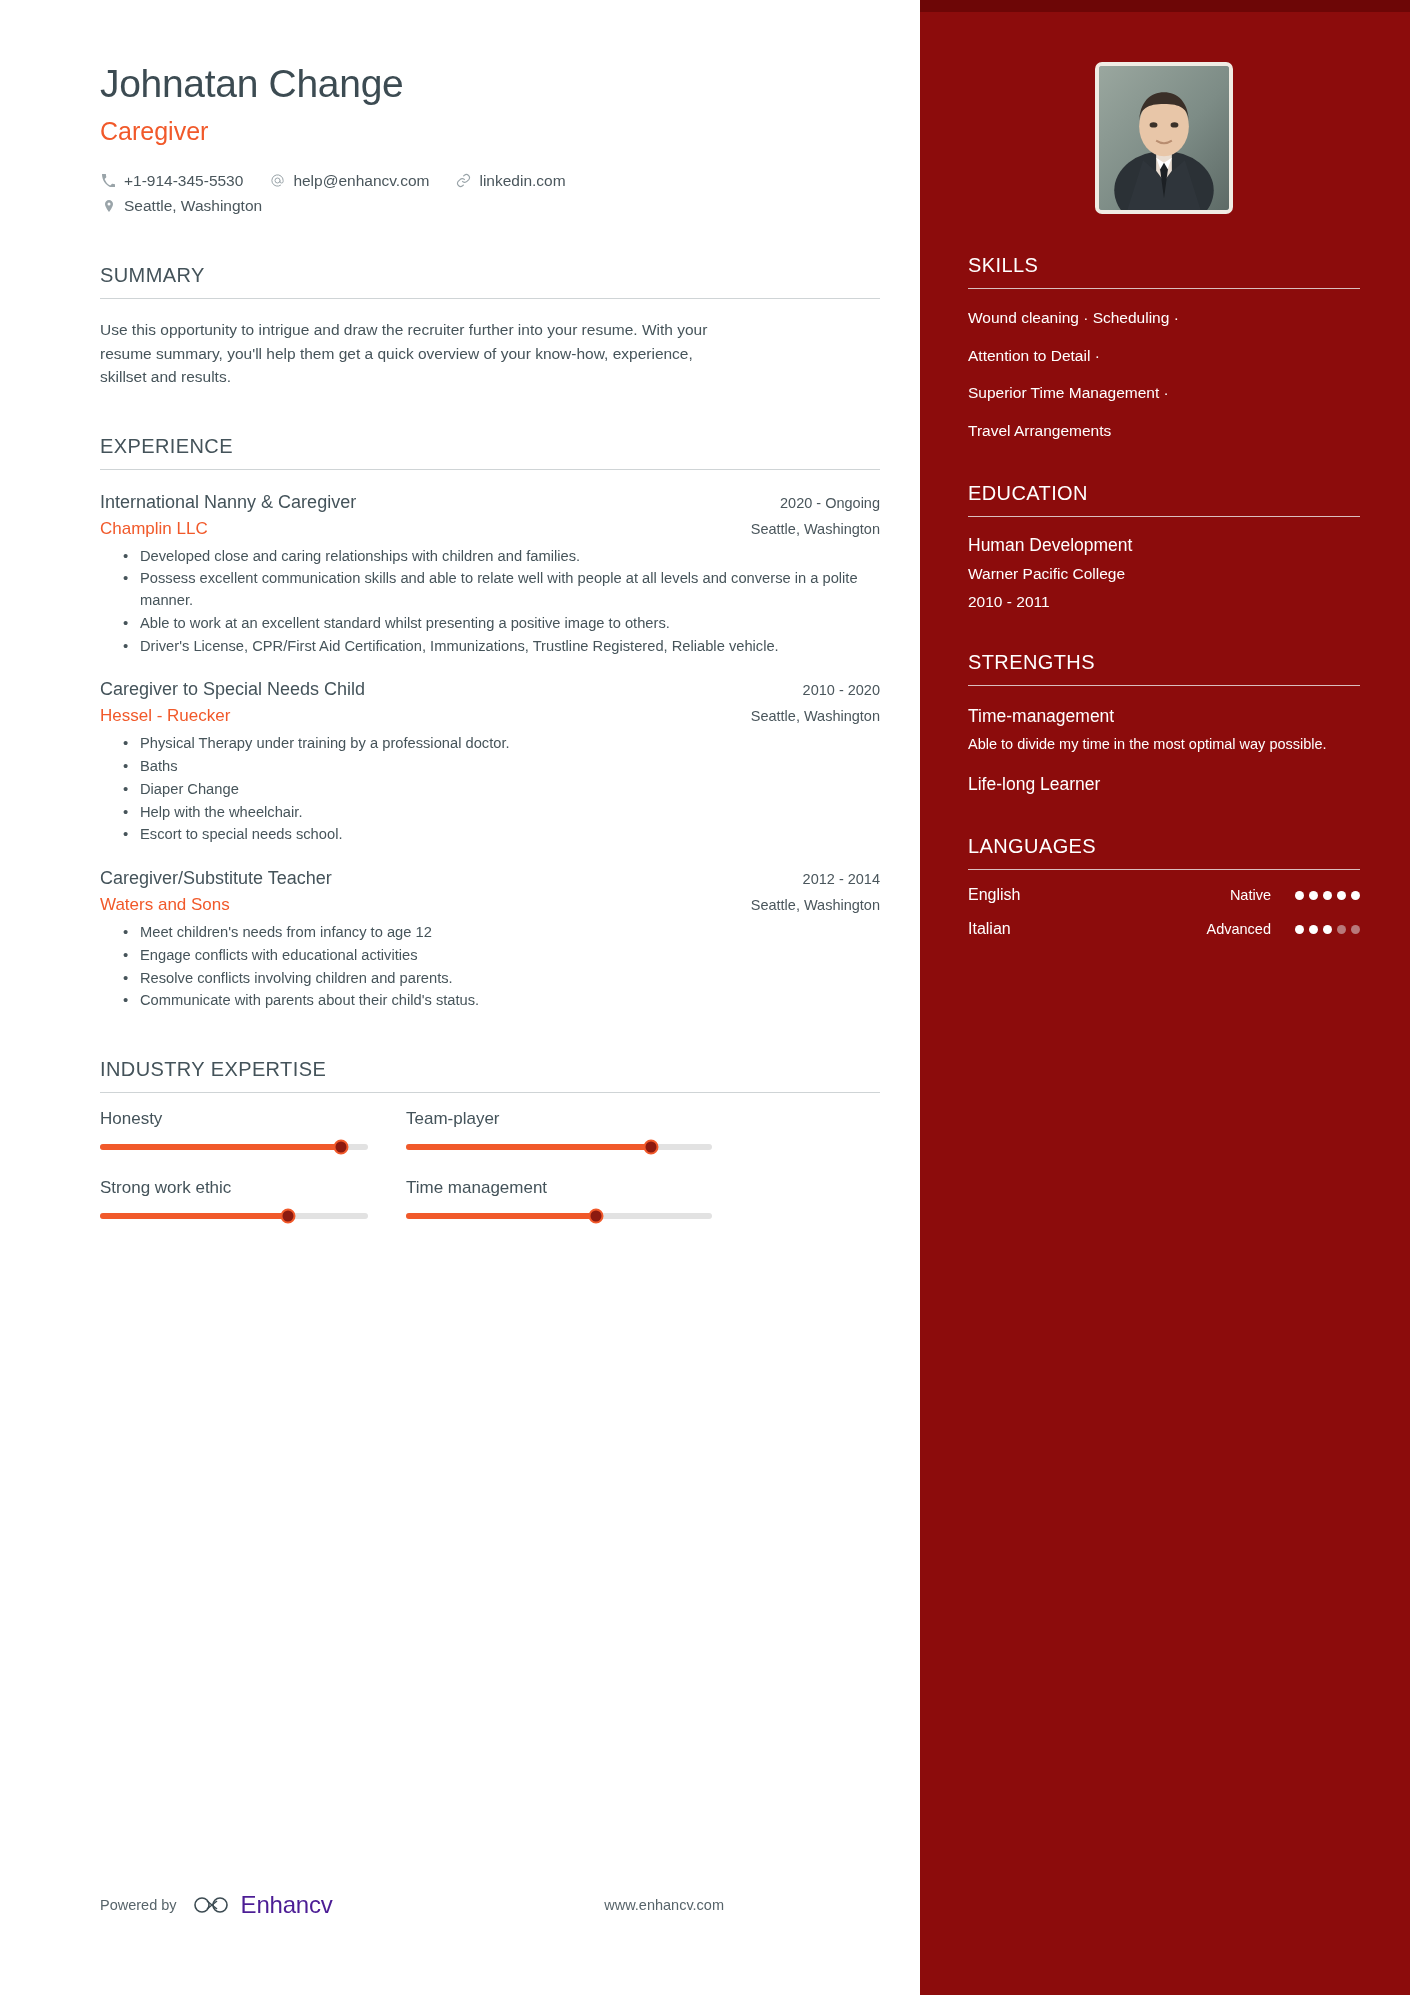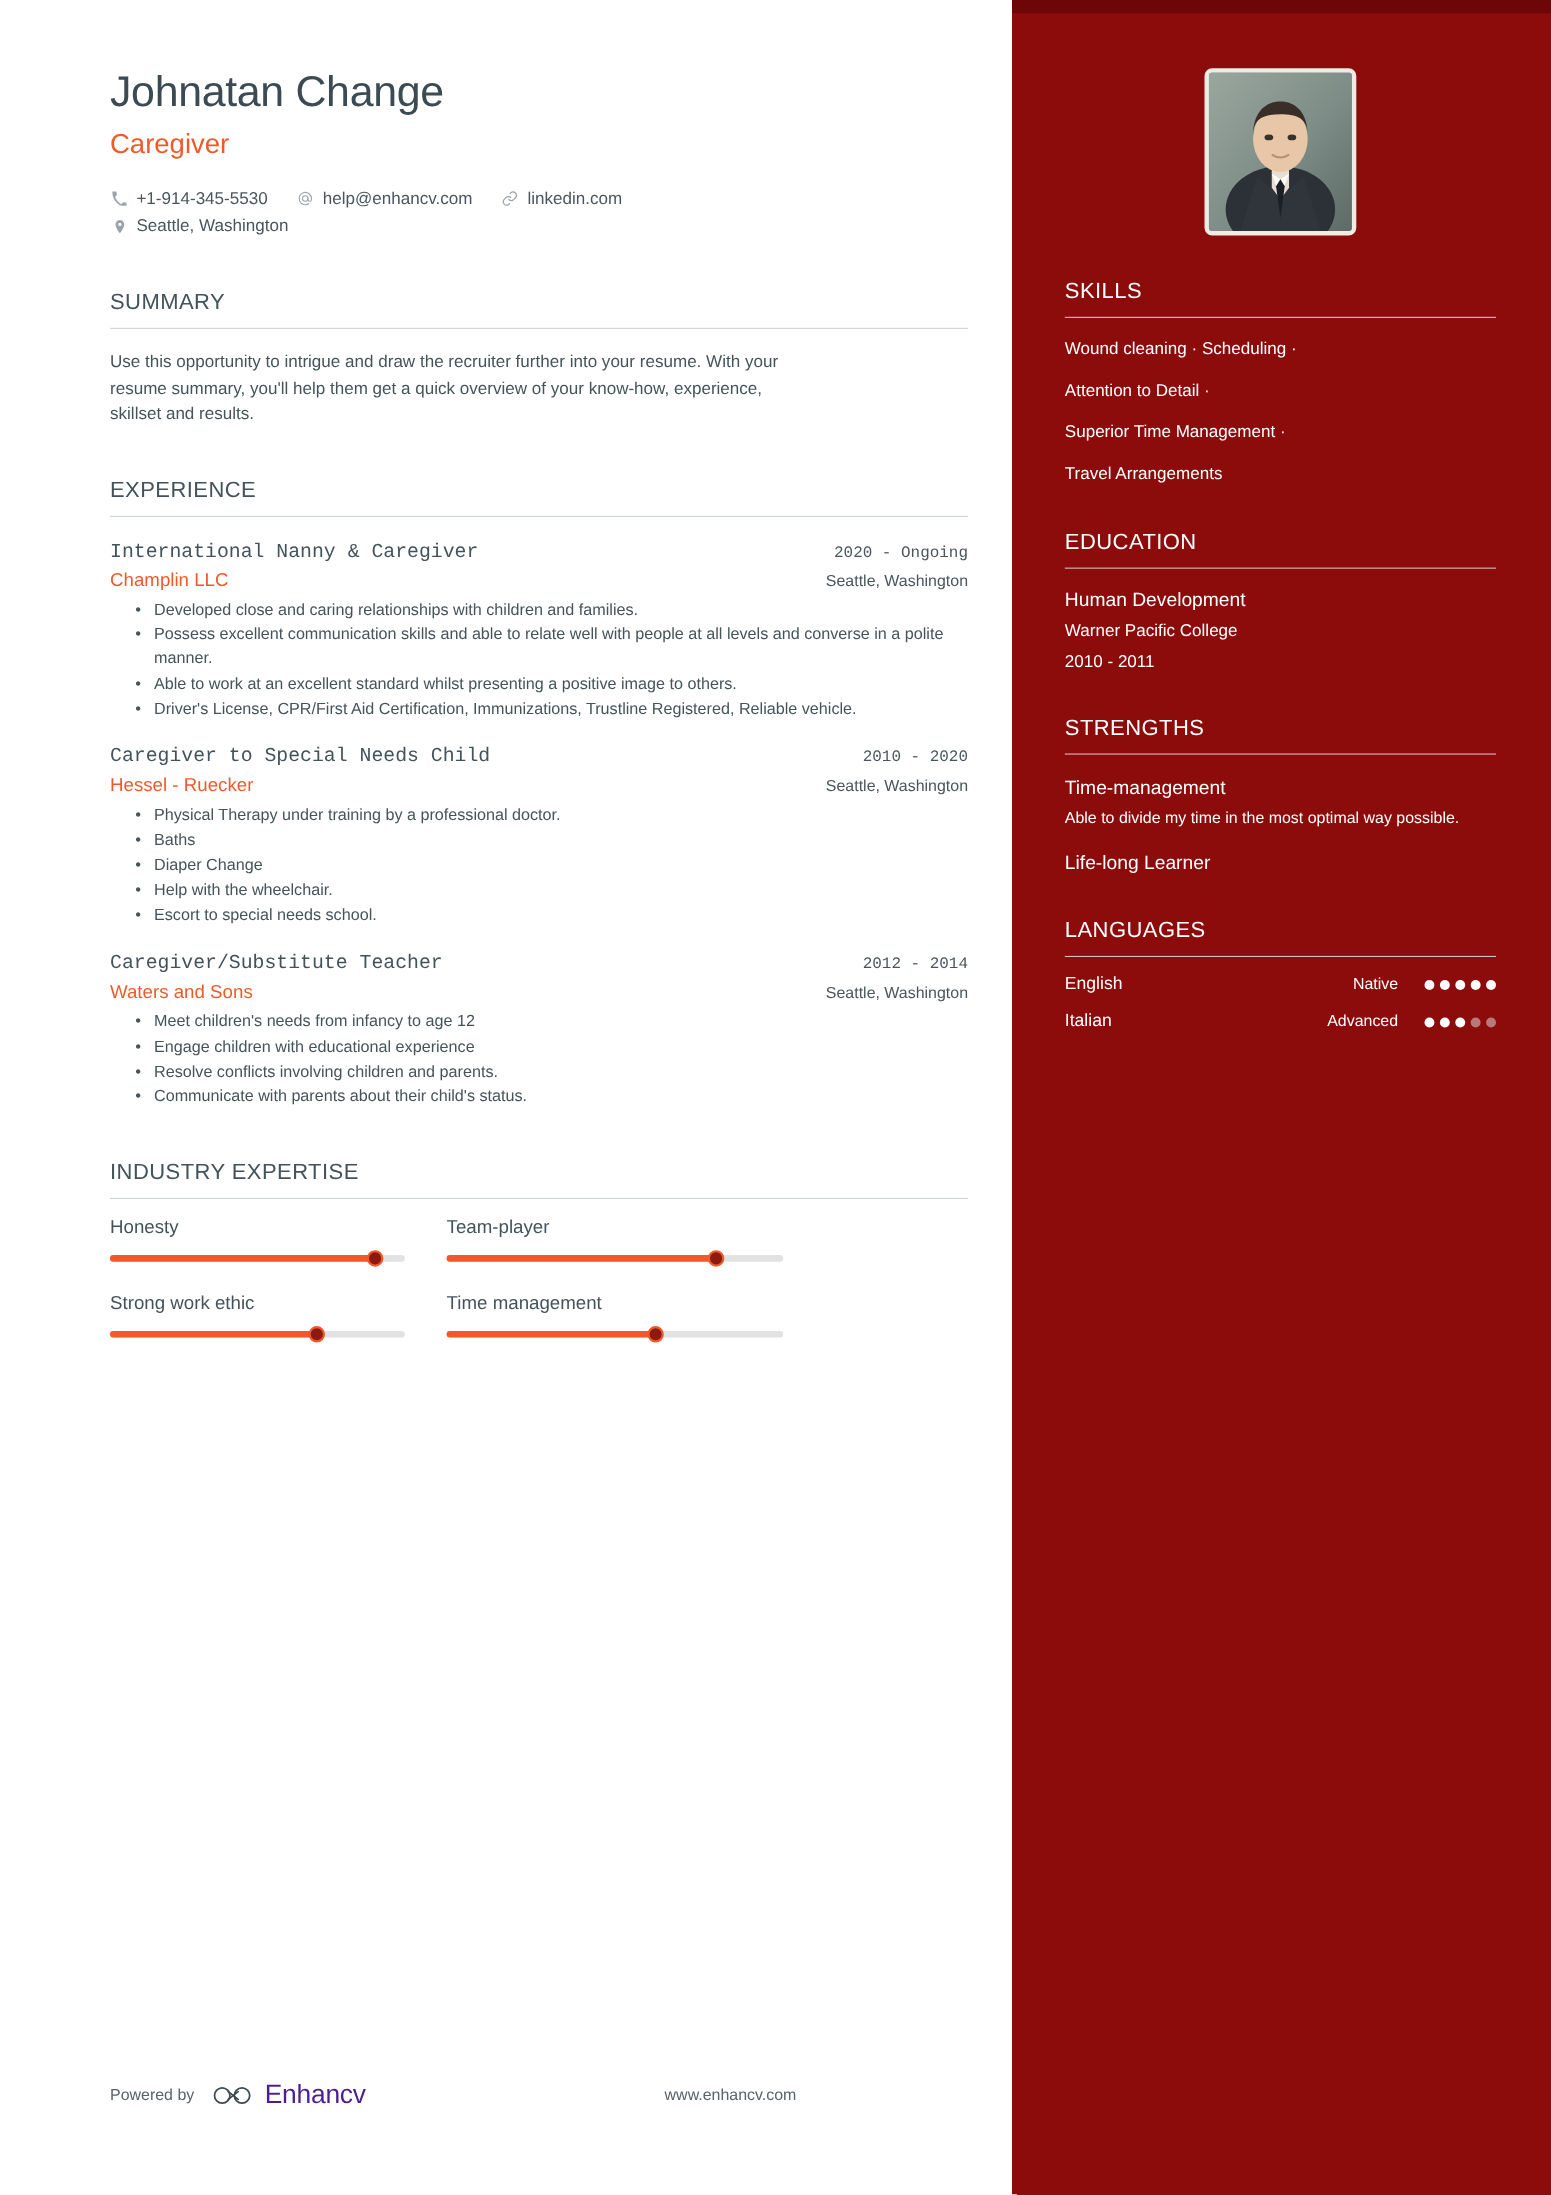--- a/index.html
+++ b/index.html
@@ -82,21 +82,20 @@
     color: #46545a;
     max-width: 620px;
   }
 
   .job { margin-top: 22px; }
   .job:first-of-type { margin-top: 24px; }
   .job-row {
     display: flex;
     justify-content: space-between;
     align-items: baseline;
-    font-family: Liberation Mono, monospace;
   }
   .job-pos {
     font-size: 18px;
     color: #44535a;
     font-weight: 400;
   }
   .job-date {
     font-size: 14.5px;
     color: #4a565c;
     white-space: nowrap;
@@ -398,21 +397,21 @@
         <div class="job-row">
           <span class="job-pos">Caregiver/Substitute Teacher</span>
           <span class="job-date">2012 - 2014</span>
         </div>
         <div class="job-row2">
           <span class="job-company">Waters and Sons</span>
           <span class="job-loc">Seattle, Washington</span>
         </div>
         <ul class="job-bullets">
           <li>Meet children's needs from infancy to age 12</li>
-          <li>Engage children with educational experience</li>
+          <li>Engage conflicts with educational activities</li>
           <li>Resolve conflicts involving children and parents.</li>
           <li>Communicate with parents about their child's status.</li>
         </ul>
       </div>
     </div>
 
     <div class="section">
       <div class="section-title">INDUSTRY EXPERTISE</div>
       <div class="section-rule"></div>
       <div class="sliders">

